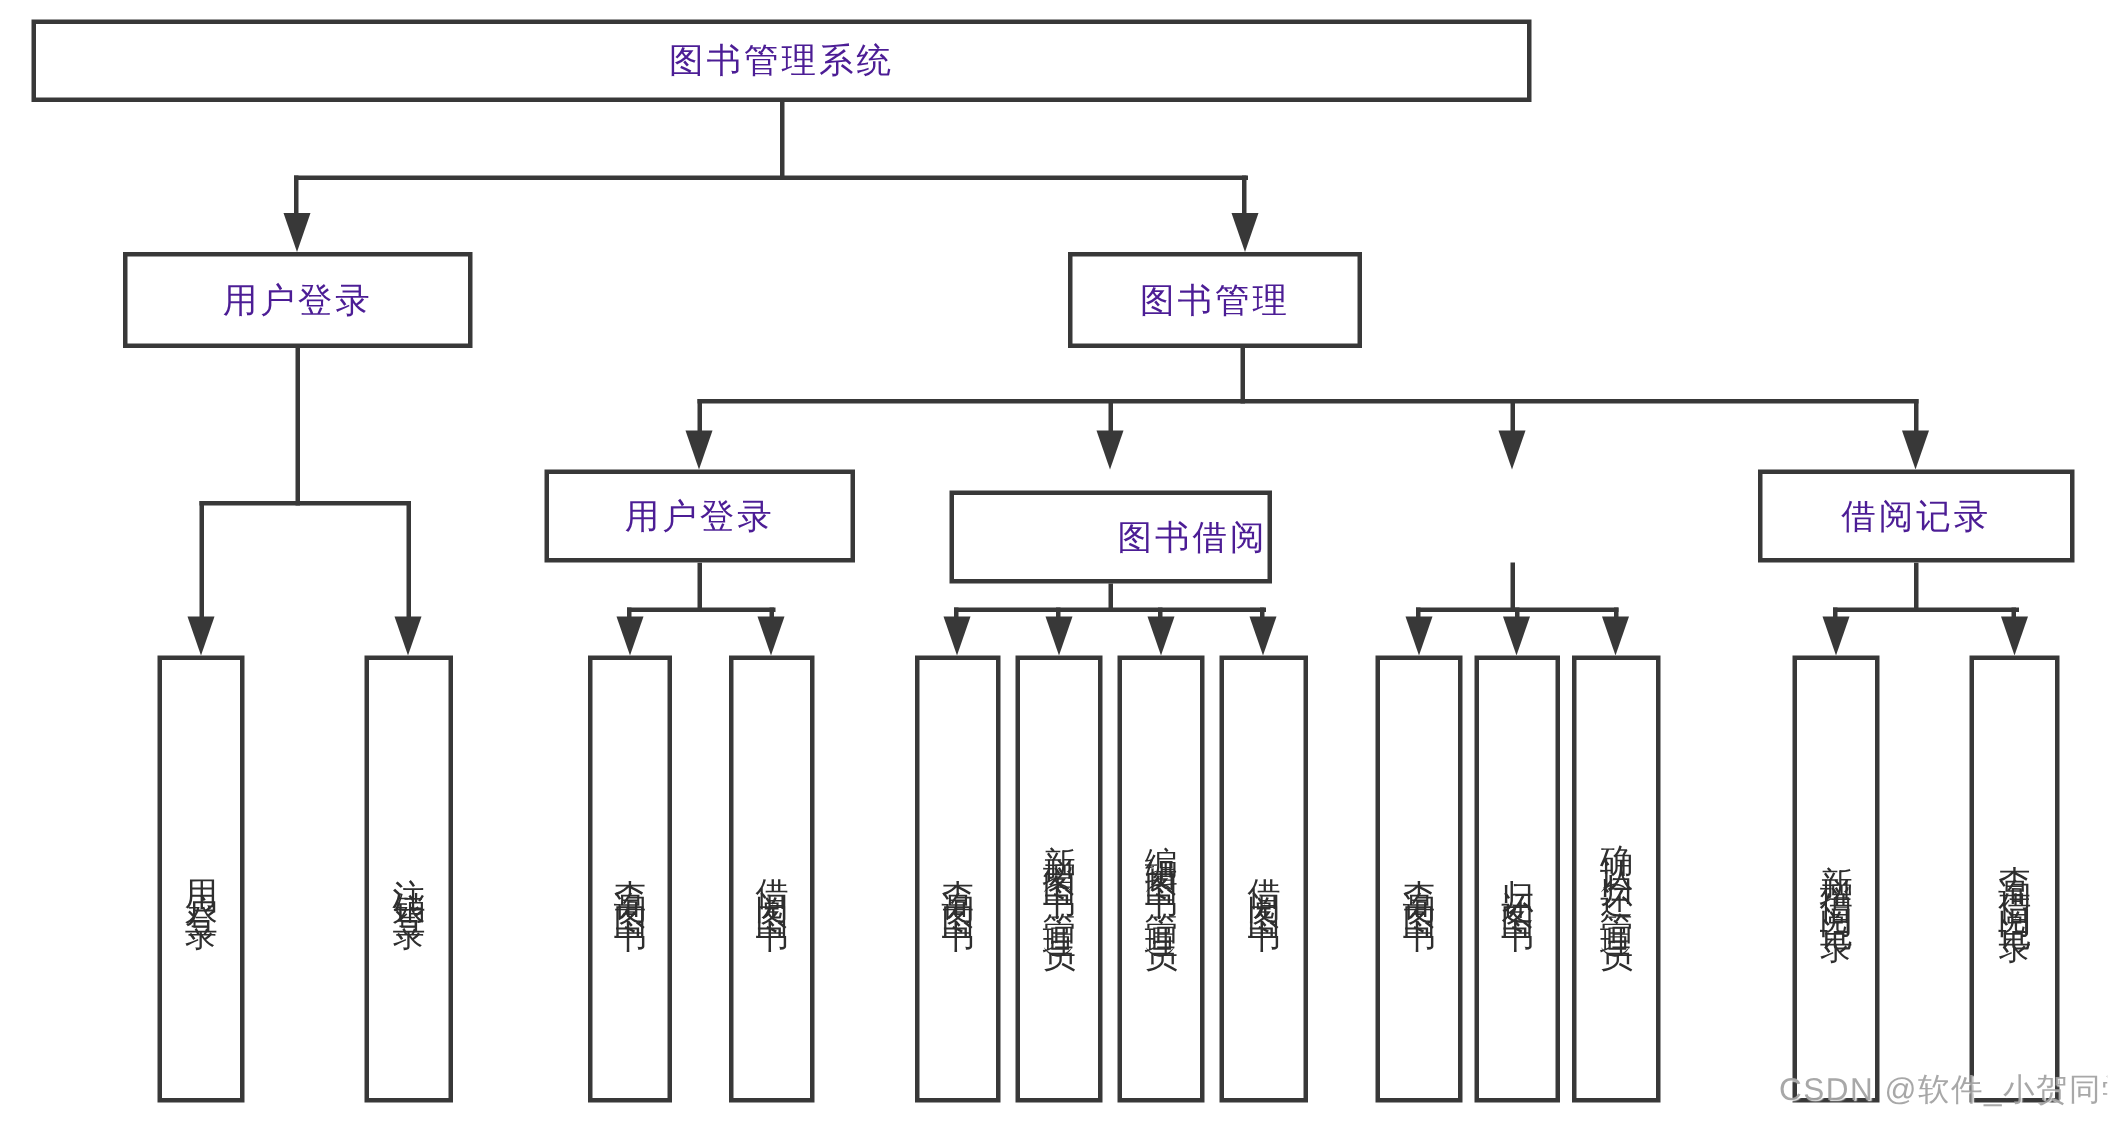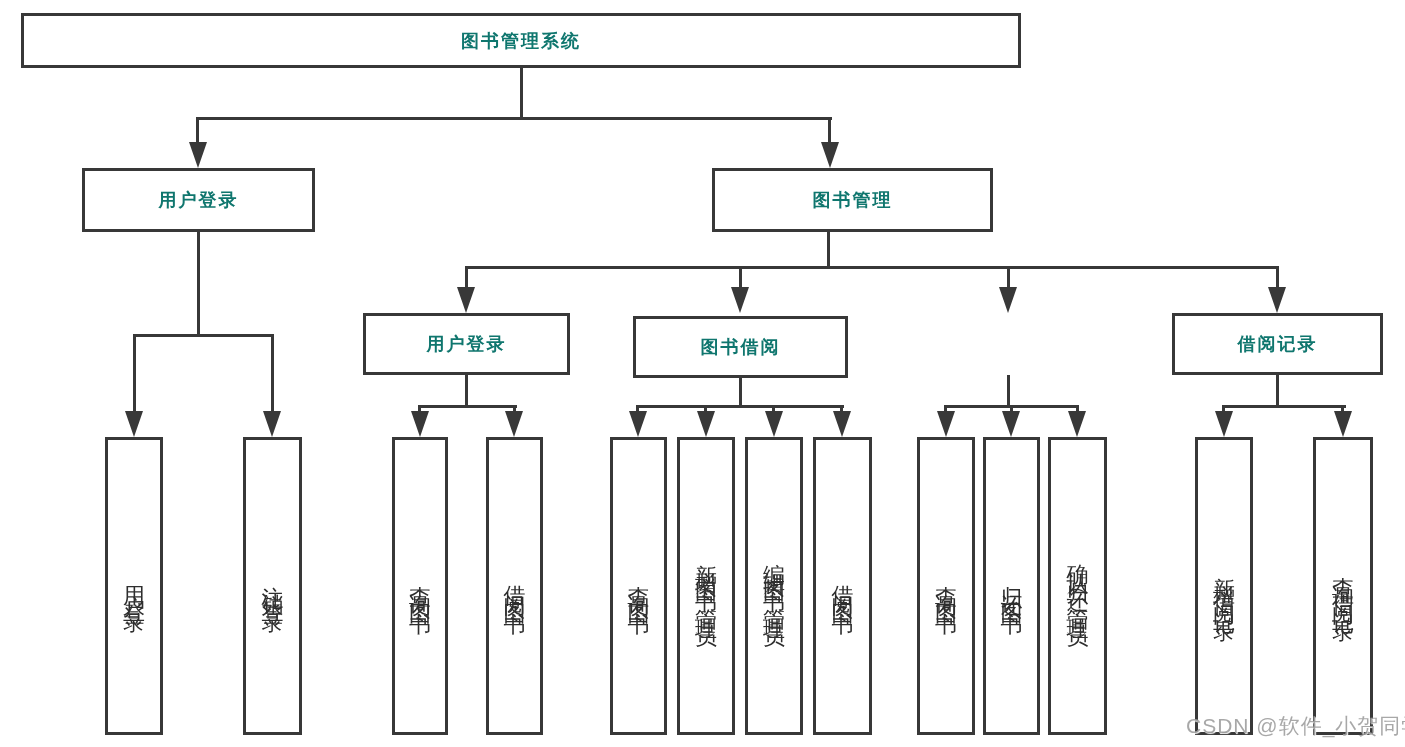--- a/index.html
+++ b/index.html
@@ -13,24 +13,23 @@
   }
   
   .node {
     position: absolute;
     box-sizing: border-box;
     border: 3px solid #383838;
     background: #ffffff;
     display: flex;
     align-items: center;
     justify-content: center;
-    font-size: 18px;
+    font-size: 23px;
     letter-spacing: 2px;
-    color: #0f766e;
-    font-weight: bold;
+    color: #4c1d95;
   }
   .leaf {
     position: absolute;
     box-sizing: border-box;
     border: 3px solid #383838;
     background: #ffffff;
     top: 437px;
     height: 298px;
     display: flex;
     align-items: center;
@@ -133,28 +132,28 @@
   <div class="ln v" style="left:1341px; top:405px; height:10px;"></div>
   <div class="ah" style="left:1334px; top:411px;"></div>
 
   <div class="node" style="left:21px; top:13px; width:1000px; height:55px;">
     <span>图书管理系统</span>
   </div>
 
   <div class="node" style="left:82px; top:168px; width:233px; height:64px;">
     <span>用户登录</span>
   </div>
-  <div class="node" style="left:712px; top:168px; width:281px; height:64px;">
+  <div class="node" style="left:712px; top:168px; width:196px; height:64px;">
     <span>图书管理</span>
   </div>
 
   <div class="node" style="left:363px; top:313px; width:207px; height:62px;">
     <span>用户登录</span>
   </div>
-  <div class="node" style="left:633px; top:316px; width:215px; height:62px;">
+  <div class="node" style="left:633px; top:327px; width:215px; height:62px;justify-content:flex-end;">
     <span>图书借阅</span>
   </div>
   <div class="node" style="left:1172px; top:313px; width:211px; height:62px;">
     <span>借阅记录</span>
   </div>
 
   <div class="leaf" style="left:105px; width:58px;">
     <span>用户登录</span>
   </div>
   <div class="leaf" style="left:243px; width:59px;">

